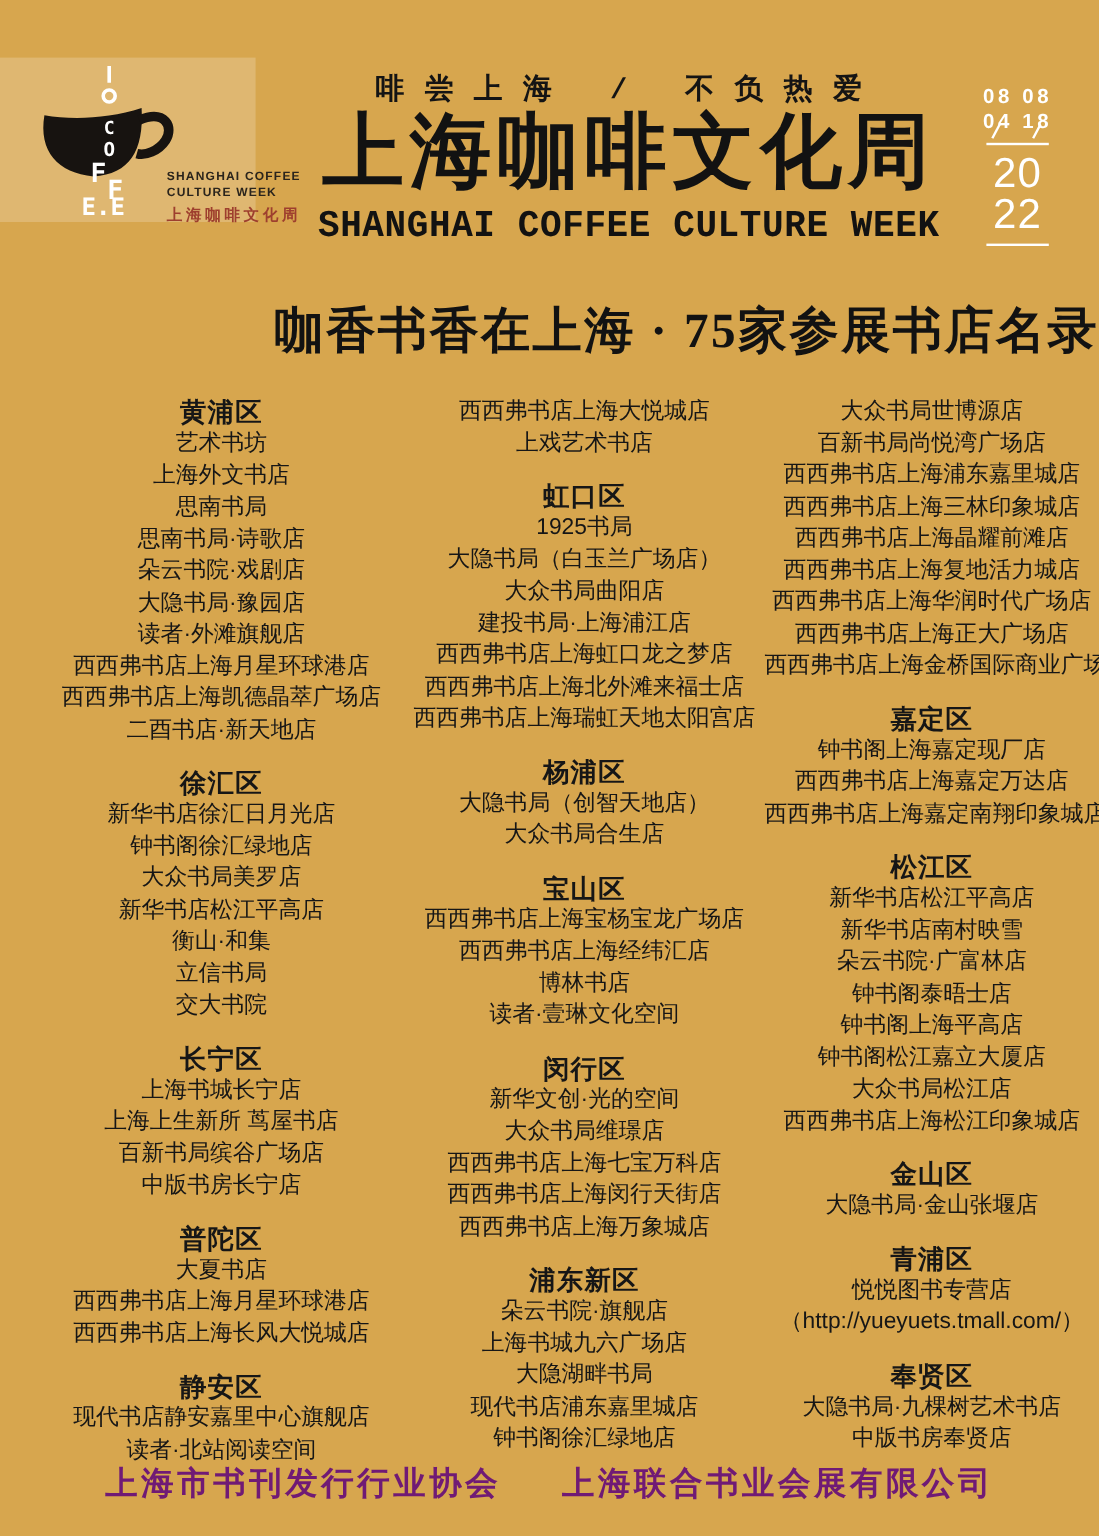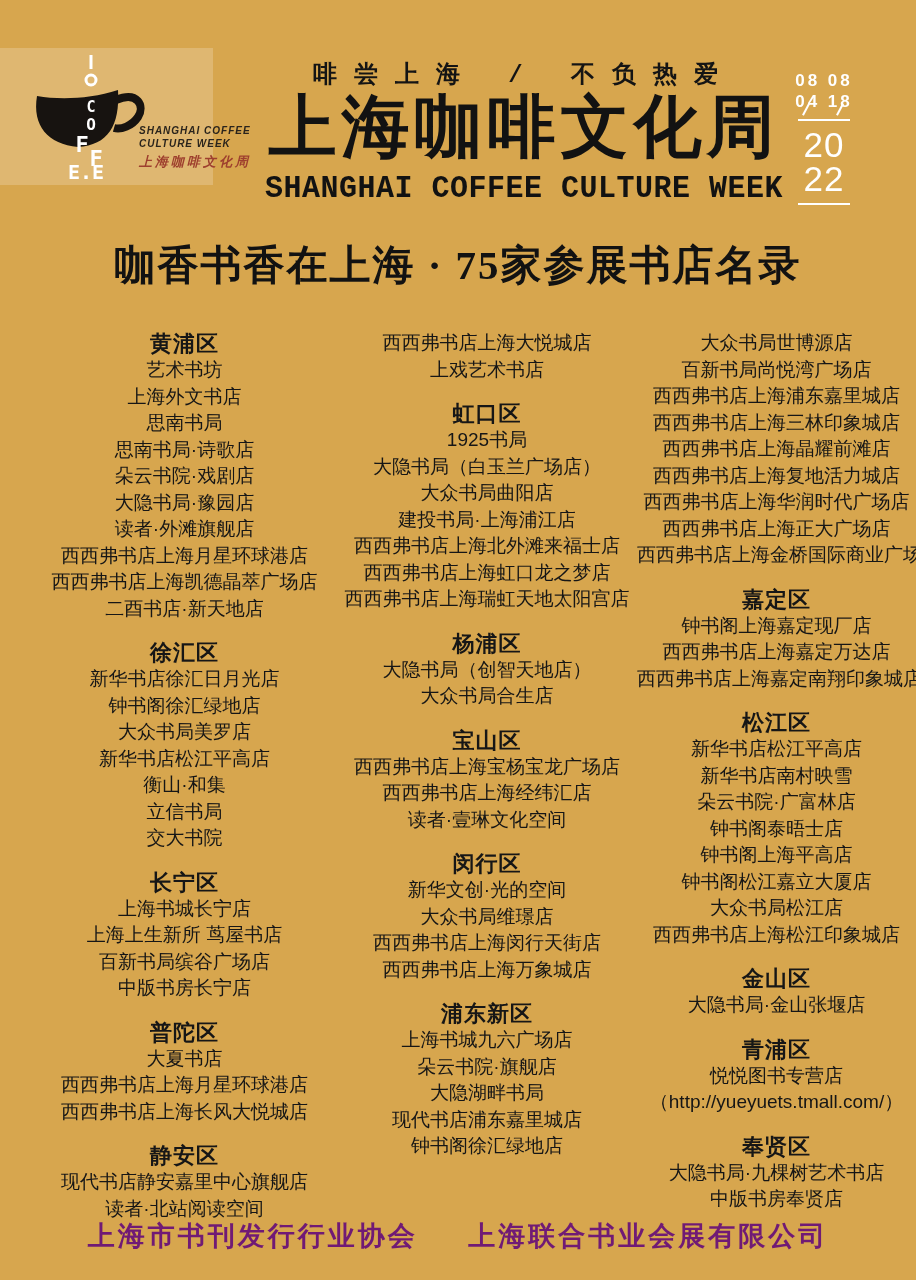--- a/index.html
+++ b/index.html
@@ -4,42 +4,42 @@
 <style>
   html,body{margin:0;padding:0;}
   .poster{position:relative;width:916px;height:1280px;background:#D7A64E;overflow:hidden;
           font-family:"Liberation Sans","DejaVu Sans",sans-serif;color:#161616;}
 
   
   .header{position:absolute;top:0;left:0;width:100%;height:232px;}
   .logo-backdrop{position:absolute;left:0;top:48px;width:213px;height:137px;
                  background:rgba(255,255,255,0.20);}
   .logo-cup{position:absolute;left:28px;top:54px;}
-  .logo-text{position:absolute;left:139px;top:124px;line-height:13px;font-style:italic;}
+  .logo-text{position:absolute;left:139px;top:141px;line-height:13px;}
   .logo-en{font-size:10px;font-weight:bold;letter-spacing:1px;color:#2a241c;}
   .logo-cn{margin-top:5px;font-size:13px;font-weight:bold;letter-spacing:3px;color:#9E3F2E;}
 
   .title-block{position:absolute;left:228px;top:0;width:592px;text-align:center;font-family:Liberation Mono, monospace;}
   .tagline{margin-top:58px;font-size:24px;font-weight:bold;letter-spacing:17px;
            white-space:nowrap;color:#141414;}
   .title-cn{margin-top:4px;font-size:68px;font-weight:800;letter-spacing:5px;
             line-height:76px;white-space:nowrap;color:#121212;}
   .title-en{margin-top:2px;font-size:30px;font-weight:700;letter-spacing:0.5px;
             white-space:nowrap;color:#121212;transform:scaleY(1.05);}
 
-  .dates{position:absolute;right:60px;top:70px;width:64px;text-align:center;color:#fff;}
+  .dates{position:absolute;right:36px;top:70px;width:64px;text-align:center;color:#fff;}
   .date-row{font-size:17px;font-weight:bold;letter-spacing:3px;line-height:21px;white-space:nowrap;}
   .date-slash{position:absolute;width:2px;height:13px;background:#fff;transform:rotate(28deg);}
   .slash-left{left:13px;top:33px;}
   .slash-right{left:47px;top:33px;}
   .date-hr{height:2px;background:#fff;border:none;margin:7px 6px;}
   .year-row{font-size:35px;line-height:34px;font-weight:500;letter-spacing:1px;}
 
   
-  .heading{position:absolute;top:238px;left:0;width:100%;margin:0;text-align:center;
+  .heading{position:absolute;top:248px;left:0;width:100%;margin:0;text-align:right;
            font-family:"Liberation Serif","DejaVu Serif",serif;font-weight:900;
            font-size:41px;letter-spacing:2px;color:#121212;}
 
   
   .columns{position:absolute;top:330px;left:32px;display:flex;}
   .col{box-sizing:border-box;text-align:center;}
   .col-0{width:305px;}
   .col-1{width:300px;}
   .col-2{width:279px;}
   .district{margin:17px 0 0 0;font-family:"Liberation Serif","DejaVu Serif",serif;
@@ -149,46 +149,48 @@
         <section class="district-section">
           <div class="store">西西弗书店上海大悦城店</div>
           <div class="store">上戏艺术书店</div>
         </section>
         <section class="district-section">
           <h2 class="district">虹口区</h2>
           <div class="store">1925书局</div>
           <div class="store">大隐书局（白玉兰广场店）</div>
           <div class="store">大众书局曲阳店</div>
           <div class="store">建投书局·上海浦江店</div>
+          <div class="store">西西弗书店上海虹口龙之梦店</div>
           <div class="store">西西弗书店上海北外滩来福士店</div>
-          <div class="store">西西弗书店上海虹口龙之梦店</div>
           <div class="store">西西弗书店上海瑞虹天地太阳宫店</div>
         </section>
         <section class="district-section">
           <h2 class="district">杨浦区</h2>
           <div class="store">大隐书局（创智天地店）</div>
           <div class="store">大众书局合生店</div>
         </section>
         <section class="district-section">
           <h2 class="district">宝山区</h2>
           <div class="store">西西弗书店上海宝杨宝龙广场店</div>
           <div class="store">西西弗书店上海经纬汇店</div>
+          <div class="store">博林书店</div>
           <div class="store">读者·壹琳文化空间</div>
         </section>
         <section class="district-section">
           <h2 class="district">闵行区</h2>
           <div class="store">新华文创·光的空间</div>
           <div class="store">大众书局维璟店</div>
+          <div class="store">西西弗书店上海七宝万科店</div>
           <div class="store">西西弗书店上海闵行天街店</div>
           <div class="store">西西弗书店上海万象城店</div>
         </section>
         <section class="district-section">
           <h2 class="district">浦东新区</h2>
+          <div class="store">朵云书院·旗舰店</div>
           <div class="store">上海书城九六广场店</div>
-          <div class="store">朵云书院·旗舰店</div>
           <div class="store">大隐湖畔书局</div>
           <div class="store">现代书店浦东嘉里城店</div>
           <div class="store">钟书阁徐汇绿地店</div>
         </section>
       </div>
     <div class="col col-2">
         <section class="district-section">
           <div class="store">大众书局世博源店</div>
           <div class="store">百新书局尚悦湾广场店</div>
           <div class="store">西西弗书店上海浦东嘉里城店</div>

